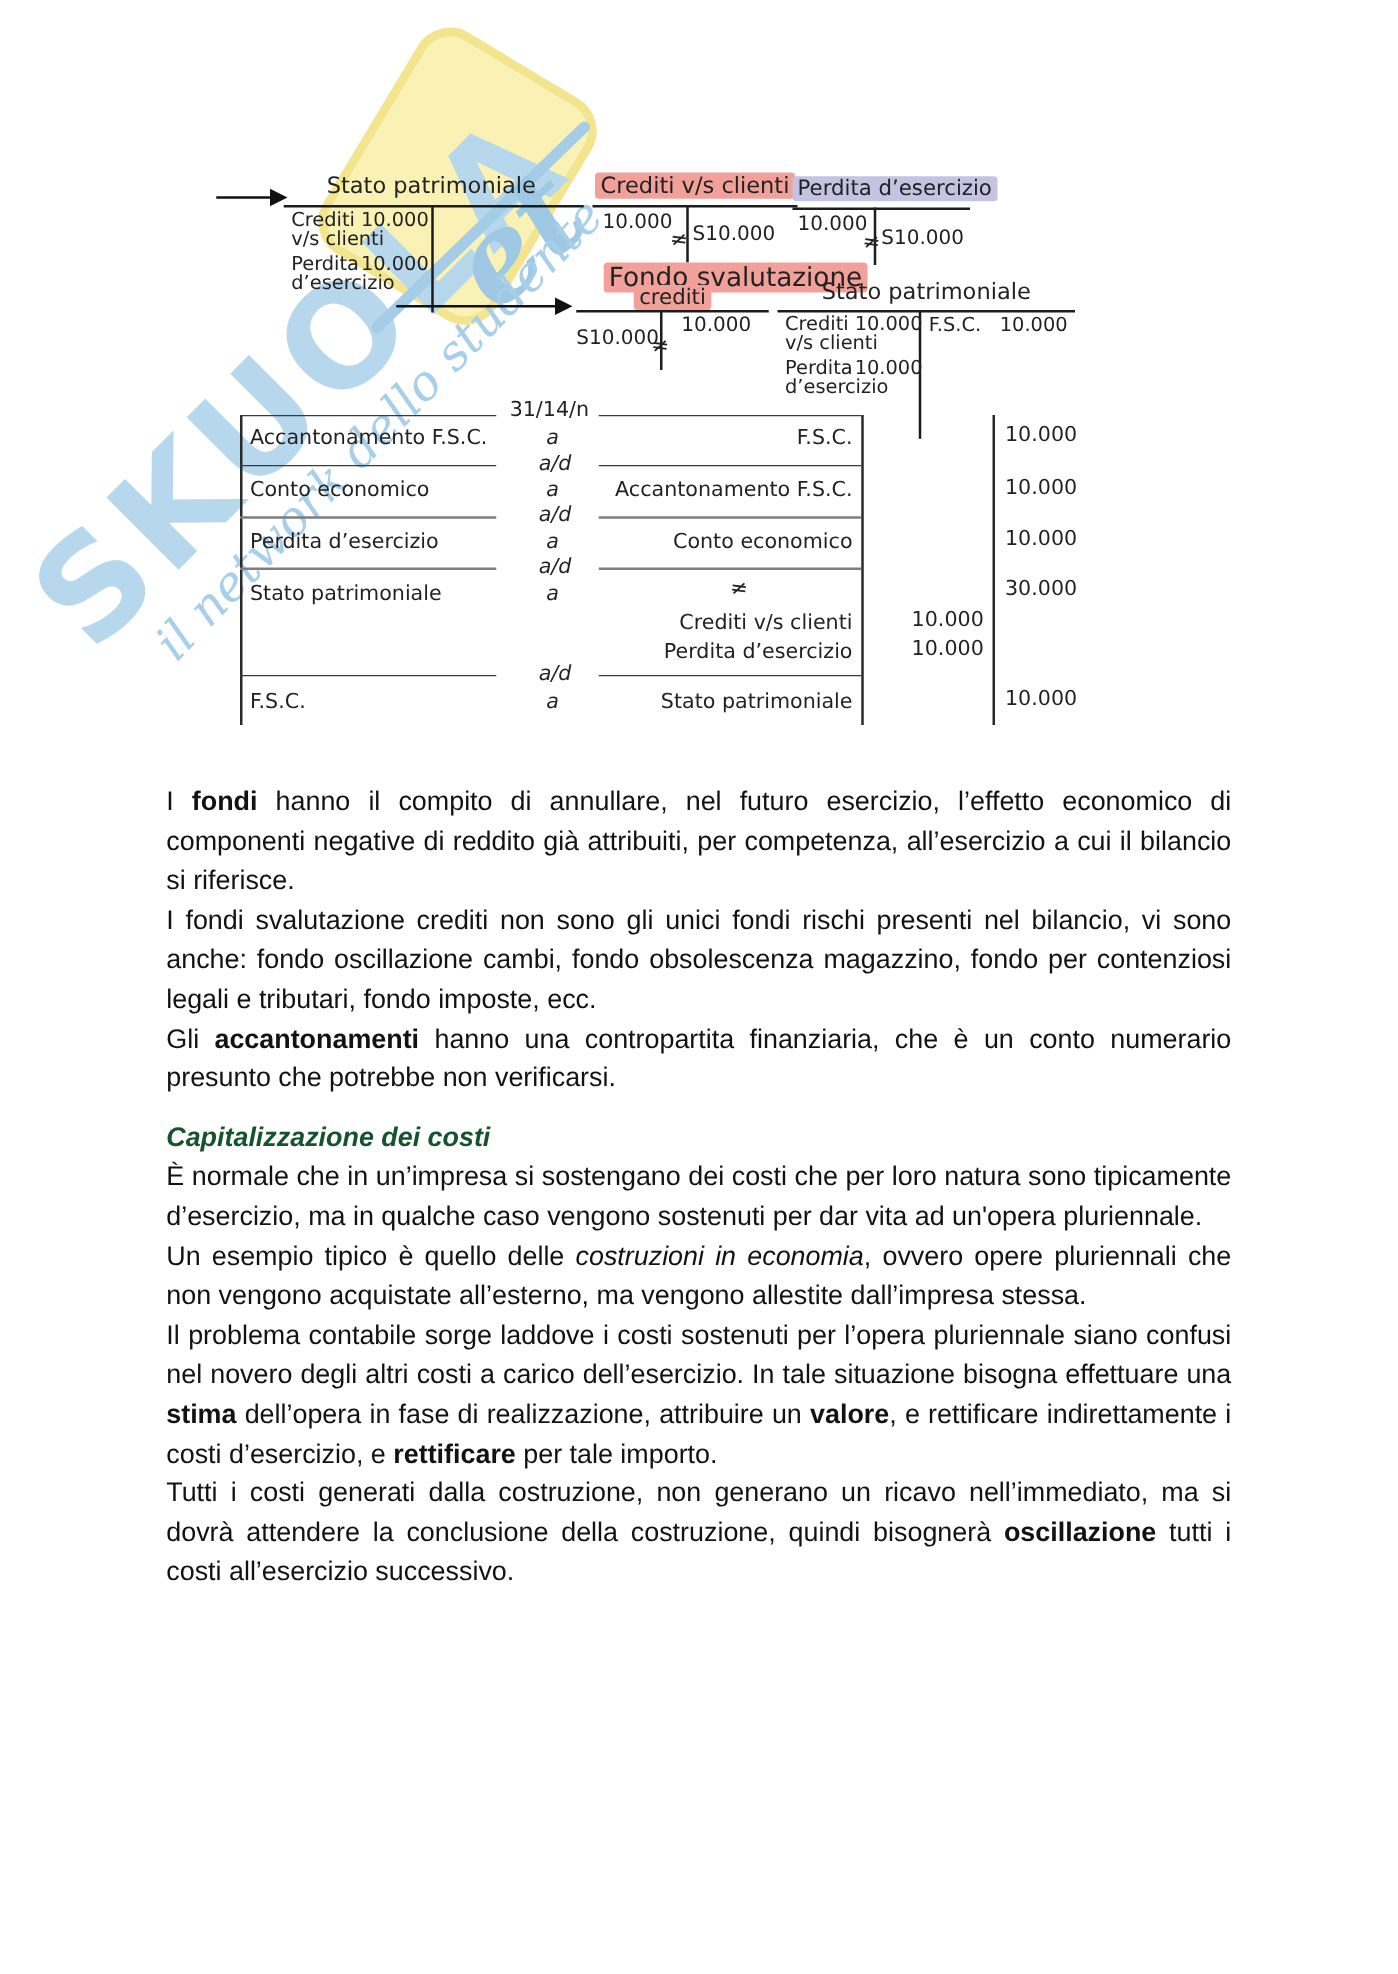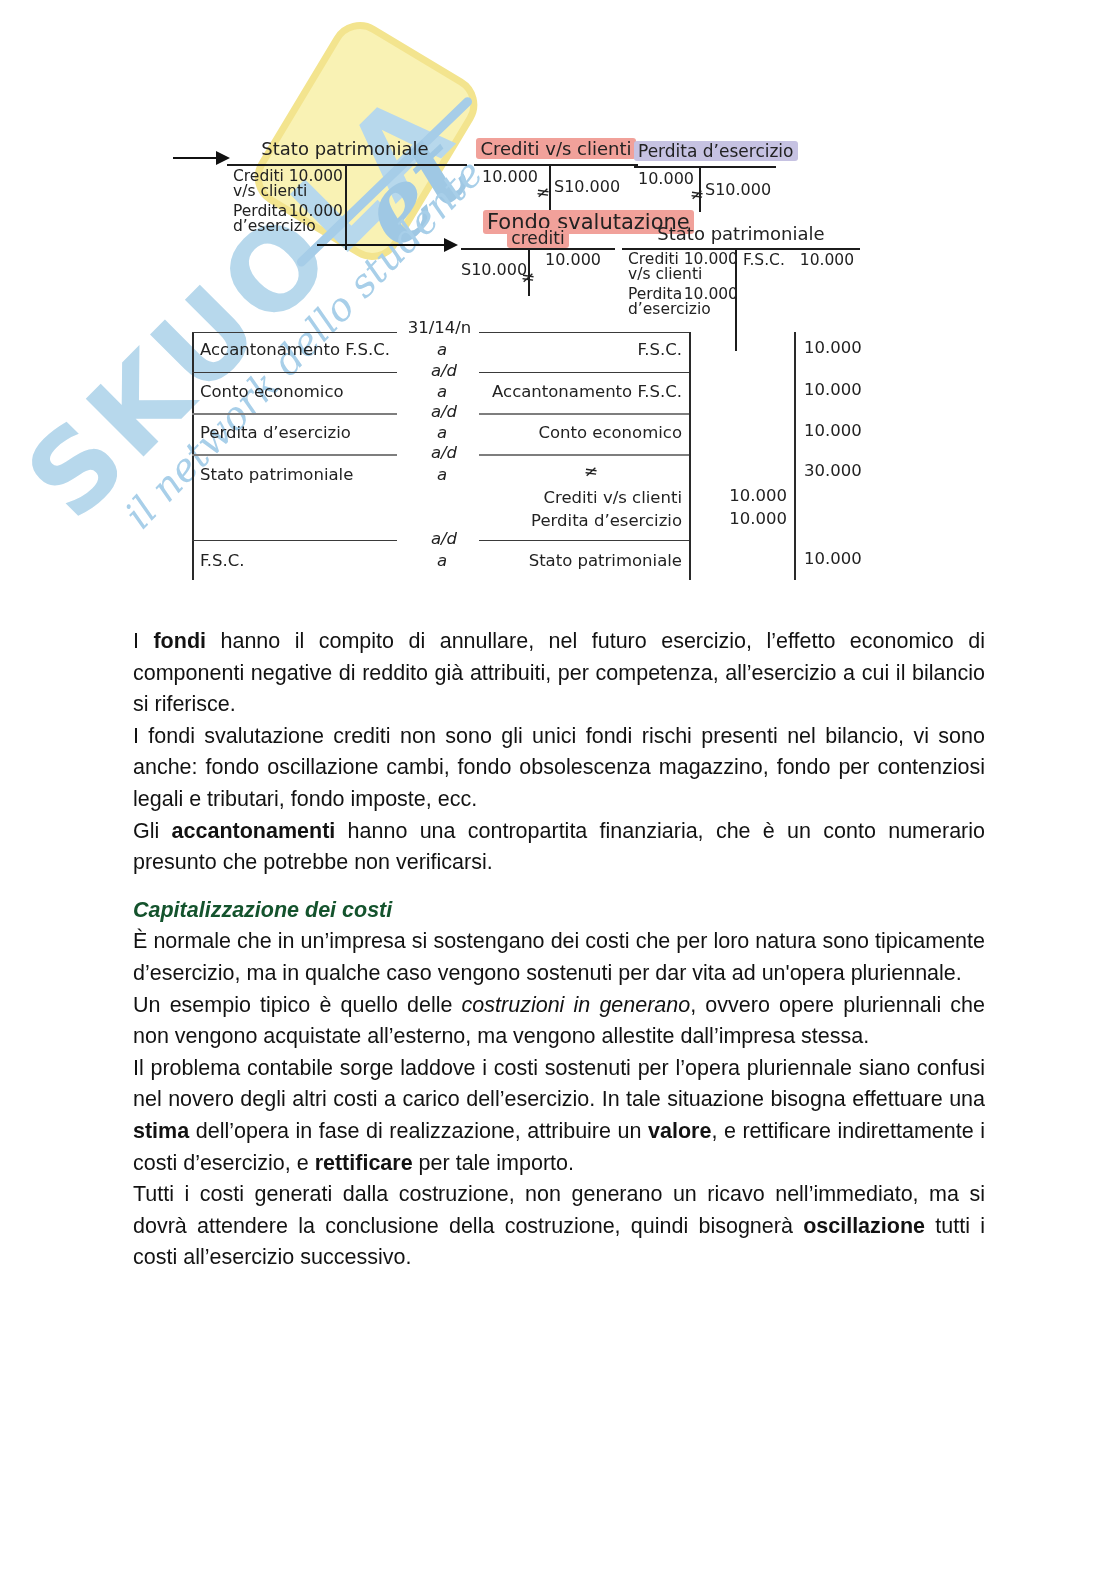--- a/index.html
+++ b/index.html
@@ -212,18 +212,18 @@
       <div class="j-amt" style="top:231px;">10.000</div>
     </div>
   </div>
 
   <div class="content">
     <p><span>I </span><span style="font-weight: bold;">fondi</span><span> hanno il compito di annullare, nel futuro esercizio, l’effetto economico di componenti negative di reddito già attribuiti, per competenza, all’esercizio a cui il bilancio si riferisce.</span></p>
     <p><span>I fondi svalutazione crediti non sono gli unici fondi rischi presenti nel bilancio, vi sono anche: fondo oscillazione cambi, fondo obsolescenza magazzino, fondo per contenziosi legali e tributari, fondo imposte, ecc.</span></p>
     <p><span>Gli </span><span style="font-weight: bold;">accantonamenti</span><span> hanno una contropartita finanziaria, che è un conto numerario presunto che potrebbe non verificarsi.</span></p>
     <p class="heading">Capitalizzazione dei costi</p>
     <p><span>È normale che in un’impresa si sostengano dei costi che per loro natura sono tipicamente d’esercizio, ma in qualche caso vengono sostenuti per dar vita ad un'opera pluriennale.</span></p>
-    <p><span>Un esempio tipico è quello delle </span><span style="font-style: italic;">costruzioni in generano</span><span>, ovvero opere pluriennali che non vengono acquistate all’esterno, ma vengono allestite dall’impresa stessa.</span></p>
+    <p><span>Un esempio tipico è quello delle </span><span style="font-style: italic;">costruzioni in economia</span><span>, ovvero opere pluriennali che non vengono acquistate all’esterno, ma vengono allestite dall’impresa stessa.</span></p>
     <p><span>Il problema contabile sorge laddove i costi sostenuti per l’opera pluriennale siano confusi nel novero degli altri costi a carico dell’esercizio. In tale situazione bisogna effettuare una </span><span style="font-weight: bold;">stima</span><span> dell’opera in fase di realizzazione, attribuire un </span><span style="font-weight: bold;">valore</span><span>, e rettificare indirettamente i costi d’esercizio, e </span><span style="font-weight: bold;">rettificare</span><span> per tale importo.</span></p>
     <p><span>Tutti i costi generati dalla costruzione, non generano un ricavo nell’immediato, ma si dovrà attendere la conclusione della costruzione, quindi bisognerà </span><span style="font-weight: bold;">oscillazione</span><span> tutti i costi all’esercizio successivo.</span></p>
   </div>
 
 </div>
 
 </body></html>

